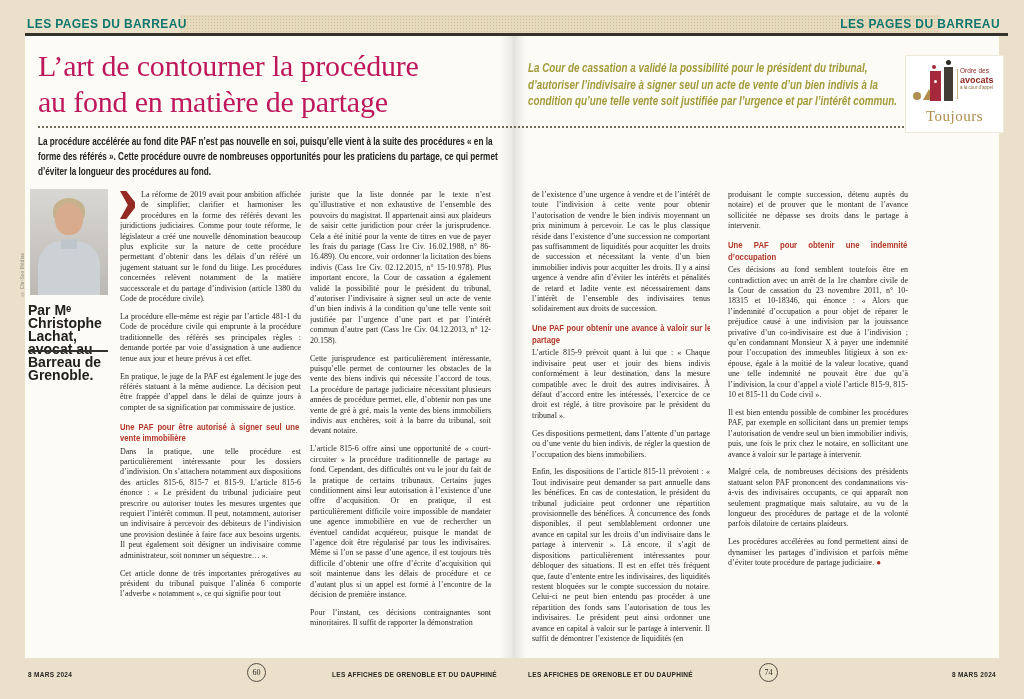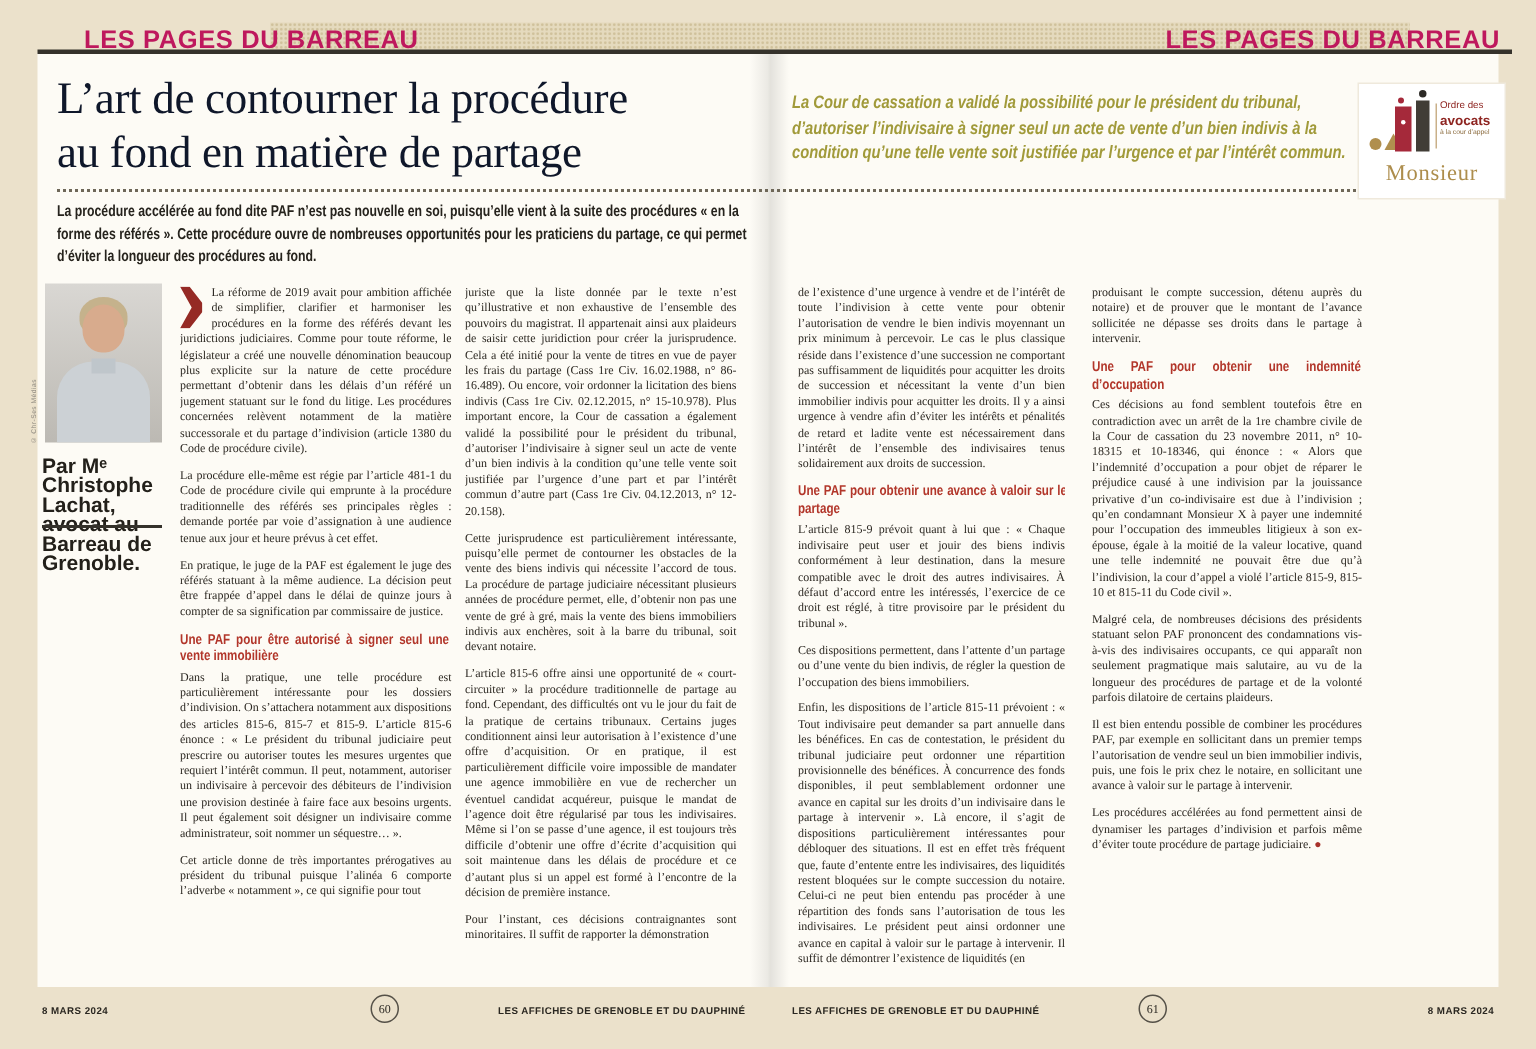--- a/index.html
+++ b/index.html
@@ -11,27 +11,27 @@
   #paper-left{left:25px;width:487px;}
   #paper-right{left:512px;width:487px;}
   .fold{position:absolute;left:500px;top:35px;width:26px;height:623px;
         background:linear-gradient(to right,rgba(0,0,0,0) 0%,rgba(0,0,0,.07) 45%,rgba(0,0,0,.10) 52%,rgba(0,0,0,0) 100%);}
   
   .band{position:absolute;top:15px;left:180px;width:760px;height:19px;
         background:#e5dabe;
         background-image:radial-gradient(#cfc09a 0.8px,transparent 0.9px);
         background-size:3px 3px;}
   .mast-rule{position:absolute;top:33px;left:25px;width:983px;height:2.5px;background:#35322b;}
-  .mast-label{position:absolute;top:17px;font-weight:bold;font-size:17px;letter-spacing:.4px;
-              color:#be185d;white-space:nowrap;margin-left:29px;}
+  .mast-label{position:absolute;top:17px;font-weight:bold;font-size:12px;letter-spacing:.4px;
+              color:#0f766e;white-space:nowrap;}
   #mast-left{left:27px;}
   #mast-right{right:24px;}
   
   .title{position:absolute;left:38px;top:48px;font-family:"Liberation Serif","DejaVu Serif",serif;
-         font-size:30px;line-height:36px;color:#0f172a;letter-spacing:-.2px;}
+         font-size:30px;line-height:36px;color:#be185d;letter-spacing:-.2px;}
   .dotted-rule{position:absolute;left:38px;top:126px;width:966px;border-top:2px dotted #6e6758;}
   
   .standfirst{position:absolute;left:38px;top:134px;width:600px;
               transform:scaleX(.78);transform-origin:0 0;
               font-weight:bold;font-size:10.5px;line-height:15px;color:#26231d;}
   
   .pullquote{position:absolute;left:528px;top:60px;width:462px;
              transform:scaleX(.82);transform-origin:0 0;
              font-weight:bold;font-style:italic;font-size:12px;line-height:16.5px;color:#a19a3a;}
   
@@ -114,21 +114,21 @@
     <div class="shape" style="left:28px;top:24px;width:3px;height:3px;border-radius:50%;background:#fff;"></div>
     <div class="shape" style="left:26px;top:9px;width:4px;height:4px;border-radius:50%;background:#a5293a;"></div>
     <div class="shape" style="left:38px;top:11px;width:9px;height:34px;background:#413d36;"></div>
     <div class="shape" style="left:40px;top:4px;width:5px;height:5px;border-radius:50%;background:#2c2a26;"></div>
     <div class="shape" style="left:51px;top:13px;width:1px;height:30px;background:#c9b089;"></div>
     <div class="logo-text">
       <div class="t1">Ordre des</div>
       <div class="t2">avocats</div>
       <div class="t3">à la cour d’appel</div>
     </div>
-    <div class="logo-city">Monsieur</div>
+    <div class="logo-city">Toujours</div>
   </div>
 
   <div class="credit">© Chr-Ses Médias</div>
   <div class="photo">
     <div class="hair"></div>
     <div class="head"></div>
     <div class="shirt"></div>
     <div class="collar"></div>
   </div>
   <div class="byline">Par Mᵉ Christophe Lachat, avocat au Barreau de Grenoble.</div>
@@ -155,25 +155,25 @@
     <div class="subhead">Une PAF pour obtenir une avance à valoir sur le partage</div>
     <p>L’article 815-9 prévoit quant à lui que : « Chaque indivisaire peut user et jouir des biens indivis conformément à leur destination, dans la mesure compatible avec le droit des autres indivisaires. À défaut d’accord entre les intéressés, l’exercice de ce droit est réglé, à titre provisoire par le président du tribunal ».</p>
     <p>Ces dispositions permettent, dans l’attente d’un partage ou d’une vente du bien indivis, de régler la question de l’occupation des biens immobiliers.</p>
     <p>Enfin, les dispositions de l’article 815-11 prévoient : « Tout indivisaire peut demander sa part annuelle dans les bénéfices. En cas de contestation, le président du tribunal judiciaire peut ordonner une répartition provisionnelle des bénéfices. À concurrence des fonds disponibles, il peut semblablement ordonner une avance en capital sur les droits d’un indivisaire dans le partage à intervenir ». Là encore, il s’agit de dispositions particulièrement intéressantes pour débloquer des situations. Il est en effet très fréquent que, faute d’entente entre les indivisaires, des liquidités restent bloquées sur le compte succession du notaire. Celui-ci ne peut bien entendu pas procéder à une répartition des fonds sans l’autorisation de tous les indivisaires. Le président peut ainsi ordonner une avance en capital à valoir sur le partage à intervenir. Il suffit de démontrer l’existence de liquidités (en</p>
   </div>
 
   <div id="col4" class="col">
     <p>produisant le compte succession, détenu auprès du notaire) et de prouver que le montant de l’avance sollicitée ne dépasse ses droits dans le partage à intervenir.</p>
     <div class="subhead">Une PAF pour obtenir une indemnité d’occupation</div>
     <p>Ces décisions au fond semblent toutefois être en contradiction avec un arrêt de la 1re chambre civile de la Cour de cassation du 23 novembre 2011, n° 10-18315 et 10-18346, qui énonce : « Alors que l’indemnité d’occupation a pour objet de réparer le préjudice causé à une indivision par la jouissance privative d’un co-indivisaire est due à l’indivision ; qu’en condamnant Monsieur X à payer une indemnité pour l’occupation des immeubles litigieux à son ex-épouse, égale à la moitié de la valeur locative, quand une telle indemnité ne pouvait être due qu’à l’indivision, la cour d’appel a violé l’article 815-9, 815-10 et 815-11 du Code civil ».</p>
+    <p>Il est bien entendu possible de combiner les procédures PAF, par exemple en sollicitant dans un premier temps l’autorisation de vendre seul un bien immobilier indivis, puis, une fois le prix chez le notaire, en sollicitant une avance à valoir sur le partage à intervenir.</p>
     <p>Malgré cela, de nombreuses décisions des présidents statuant selon PAF prononcent des condamnations vis-à-vis des indivisaires occupants, ce qui apparaît non seulement pragmatique mais salutaire, au vu de la longueur des procédures de partage et de la volonté parfois dilatoire de certains plaideurs.</p>
-    <p>Il est bien entendu possible de combiner les procédures PAF, par exemple en sollicitant dans un premier temps l’autorisation de vendre seul un bien immobilier indivis, puis, une fois le prix chez le notaire, en sollicitant une avance à valoir sur le partage à intervenir.</p>
     <p><span>Les procédures accélérées au fond permettent ainsi de dynamiser les partages d’indivision et parfois même d’éviter toute procédure de partage judiciaire. </span><span class="end-dot">●</span></p>
   </div>
 
   <div id="foot-date-left" class="foot">8 MARS 2024</div>
   <div id="foot-pub-left" class="foot">LES AFFICHES DE GRENOBLE ET DU DAUPHINÉ</div>
   <div id="pagenum-left" class="pagenum">60</div>
   <div id="foot-pub-right" class="foot">LES AFFICHES DE GRENOBLE ET DU DAUPHINÉ</div>
-  <div id="pagenum-right" class="pagenum">61</div>
+  <div id="pagenum-right" class="pagenum">74</div>
   <div id="foot-date-right" class="foot">8 MARS 2024</div>
 
 </div>
 
 </body></html>

